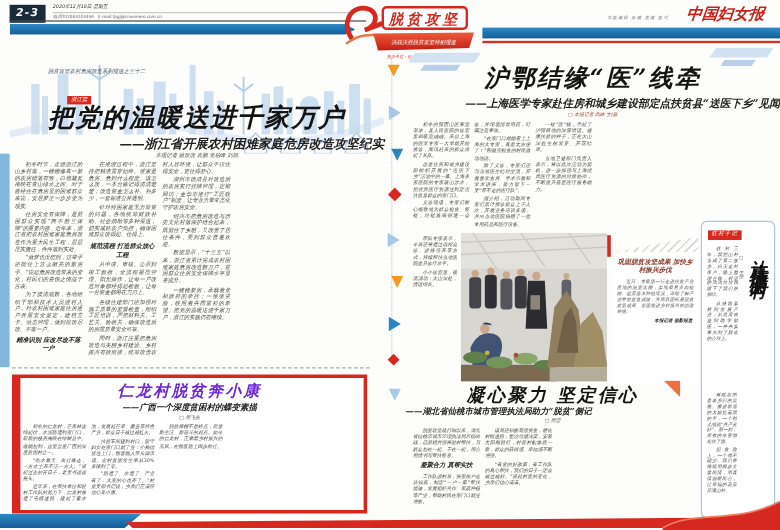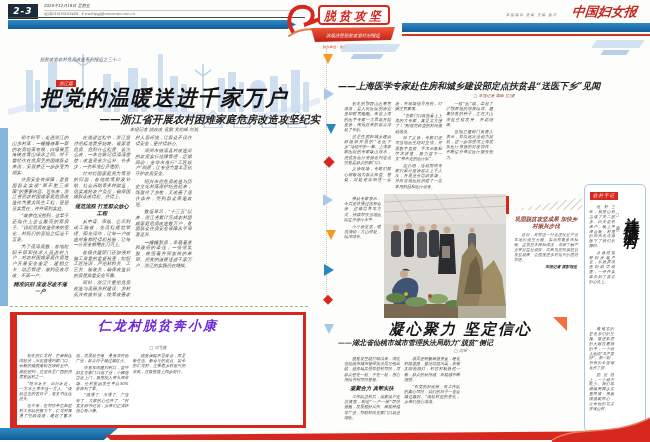--- a/index.html
+++ b/index.html
@@ -59,21 +59,21 @@
                clip-path:polygon(0 45%,100% 0,100% 100%,1% 100%); }
 
   
   .gutter-dots { left:326px; top:48px; height:254px; width:0; border-left:1px dotted #c5c5c5; }
 
   
   .rib { background:#d3e2f1; transform:skewX(-35deg); }
   .rib.b { background:#b7cfe8; }
   .tr-headline { left:338px; top:52px; width:312px; text-align:center; font-size:20px; font-weight:bold;
                  color:#141414; letter-spacing:2px; }
-  .tr-sub { left:338px; top:80px; width:312px; text-align:left; font-size:9px; font-weight:bold; color:#222; }
+  .tr-sub { left:338px; top:80px; width:312px; text-align:right; font-size:9px; font-weight:bold; color:#222; }
   .tr-byline { left:338px; top:93px; width:312px; text-align:center; font-size:4px; color:#9a4a3a; }
   .tr-cols { left:344px; top:101px; width:302px; height:90px; column-count:6; column-gap:4px;
              font-size:4px; line-height:5.2px; }
   .tr-cont { left:344px; top:196px; width:37px; height:120px; font-size:4px; line-height:5.2px; }
   .cap-accent { left:506px; top:196px; width:3px; height:18px; background:#d6281e; }
   .stripes { left:512px; top:197px; width:70px; height:13px;
              background:repeating-linear-gradient(135deg,#dcdcdc 0 1.5px,transparent 1.5px 5px);
              clip-path:polygon(0 100%,100% 0,100% 100%); }
   .caption-box { left:510px; top:214px; width:72px; height:106px; background:#fff; overflow:hidden; }
   .cap-title { font-size:5.5px; line-height:7px; font-weight:bold; text-align:center; color:#8b3a2e;
@@ -195,20 +195,21 @@
       <p>绍兴市把危房改造与历史文化村落保护结合起来，既留住了乡愁，又改善了居住条件，受到群众普遍欢迎。</p>
       <p>数据显示，“十三五”以来，浙江省累计完成农村困难家庭危房改造数万户，贫困群众住房安全保障水平显著提升。</p>
       <p>一幢幢新房，承载着党和政府的牵挂；一张张笑脸，映照着共同富裕的希望。把党的温暖送进千家万户，浙江的实践仍在继续。</p>
     </div>
 
   <div class="abs edge-blue"></div>
   <div class="abs dash-sep"></div>
 
   <div class="abs red-frame"></div>
   <div class="abs rl-head serif">仁龙村脱贫奔小康</div>
+  <div class="abs rl-sub serif">——广西一个深度贫困村的蝶变素描</div>
   <div class="abs rl-byline">□ 周飞燕</div>
   <div class="abs rl-cols cols">
       <p>初冬的仁龙村，芒果林连绵起伏，水泥路通到家门口，崭新的楼房掩映在绿树丛中。谁能想到，这里曾是广西的深度贫困村之一。</p>
       <p>“吃水靠天、出行靠走，一方水土养不活一方人。”谈起过去的苦日子，老支书连连摇头。</p>
       <p>近年来，在帮扶单位和驻村工作队的努力下，仁龙村修通了屯级道路，建起了蓄水池，发展起芒果、桑蚕等特色产业，群众日子越过越红火。</p>
       <p>扶贫车间建到村口，留守妇女在家门口就了业；小额信贷送上门，致富能人带头闯市场。全村贫困发生率从30%多降到了零。</p>
       <p>“路通了、水通了、产业有了，大家的心也齐了。”村党支部书记说，乡亲们正满怀信心奔小康。</p>
       <p>脱贫摘帽不是终点，而是新生活、新奋斗的起点。如今的仁龙村，正乘着乡村振兴的东风，在致富路上阔步前行。</p>
     </div>
 
@@ -226,20 +227,21 @@
     <polygon points="6,218 16,224 6,230" fill="#2b86c0"></polygon>
     <rect x="7" y="250" width="7" height="7" transform="rotate(45 10 253)" fill="#d6281e"></rect>
     <polygon points="6,278 16,278 11,288" fill="#a8c8e8"></polygon>
   </svg>
 
   <div class="abs rib" style="left:343px;top:44px;width:55px;height:8px"></div>
   <div class="abs rib b" style="left:352px;top:54px;width:30px;height:5px"></div>
   <div class="abs rib" style="left:594px;top:40px;width:48px;height:8px"></div>
   <div class="abs rib b" style="left:602px;top:50px;width:26px;height:5px"></div>
 
+  <div class="abs tr-headline serif">沪鄂结缘“医”线牵</div>
   <div class="abs tr-sub serif">——上海医学专家赴住房和城乡建设部定点扶贫县“送医下乡”见闻</div>
   <div class="abs tr-byline">□ 本报记者 高峰 文/摄</div>
   <div class="abs tr-cols cols">
       <p>初冬的鄂西山区寒意渐浓，县人民医院的诊室里却暖意融融。来自上海的医学专家一大早就开始接诊，闻讯赶来的群众排起了长队。</p>
       <p>这是住房和城乡建设部组织开展的“送医下乡”活动中的一幕。上海多家医院的专家跋山涉水，把优质医疗资源送到定点扶贫县群众的家门口。</p>
       <p>义诊现场，专家们耐心细致地为群众检查、答疑，对疑难病例逐一会诊，并现场指导用药，叮嘱注意事项。</p>
       <p>“在家门口就能看上上海的大专家，真是太方便了！”刚做完检查的村民激动地说。</p>
       <p>除了义诊，专家们还与当地医生结对交流，开展教学查房、手术示教和学术讲座，努力留下一支“带不走的医疗队”。</p>
       <p>据介绍，活动期间专家们累计接诊群众上千人次，开展业务培训多场，并向当地医院捐赠了一批常用药品和医疗设备。</p>
       <p>一根“医”线，牵起了沪鄂两地的深厚情谊。健康扶贫的种子，正在大山深处生根发芽、开花结果。</p>

